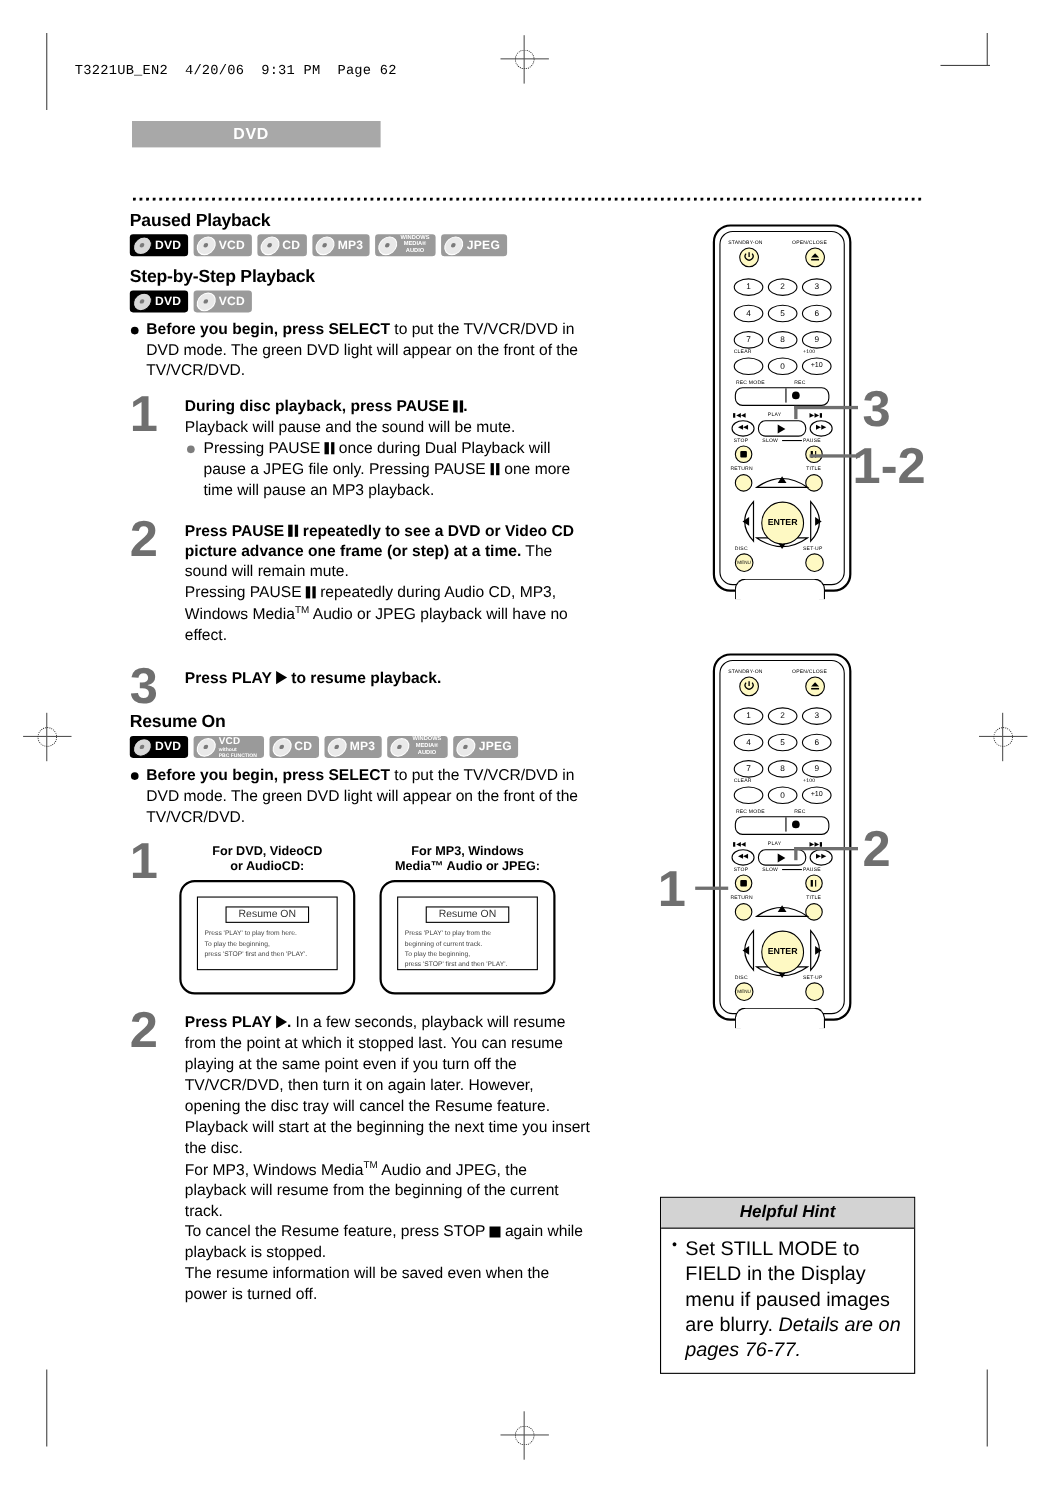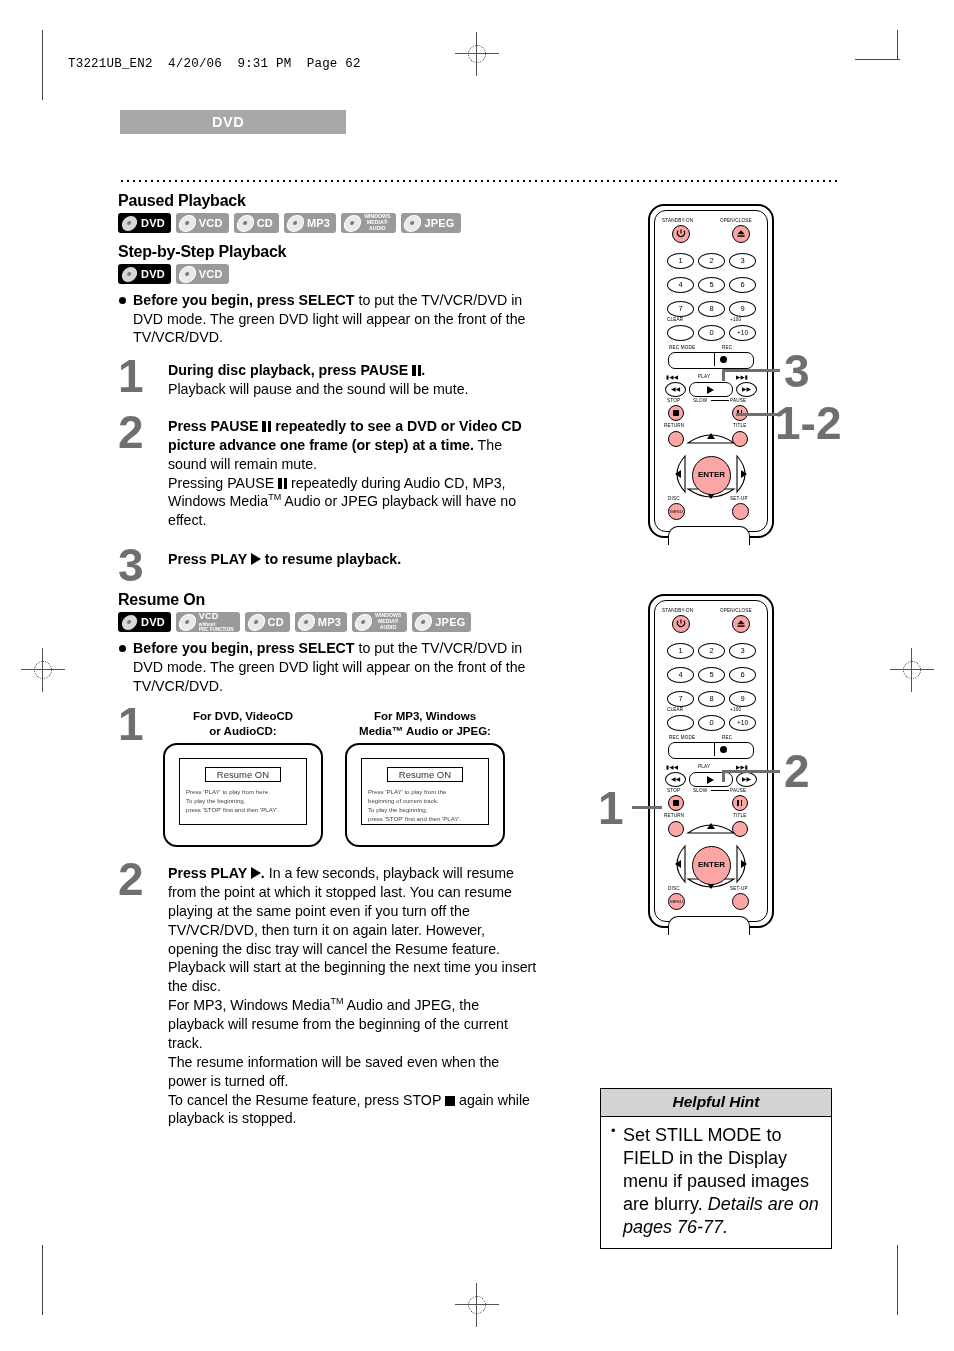--- a/index.html
+++ b/index.html
@@ -172,21 +172,21 @@
     content:""; position:absolute; left:4px; top:4px; right:4px; bottom:4px;
     border:1.2px solid #000; border-radius:12px;
   }
   .rlbl { position:absolute; font-size:4.6px; letter-spacing:0.2px; color:#000;
           font-family:"Liberation Sans", sans-serif; white-space:nowrap; text-align:center; }
   .rnum { position:absolute; width:25px; height:14px; border:1.1px solid #000;
           border-radius:50%; background:#fff; font-size:7.5px; text-align:center;
           line-height:13px; color:#000; }
   .rpill { position:absolute; border:1.1px solid #000; border-radius:7px; background:#fff; }
   .rdot { position:absolute; border-radius:50%; background:#000; }
-  .rcirc { position:absolute; border:1.1px solid #000; border-radius:50%; background:#fca5a5; }
+  .rcirc { position:absolute; border:1.1px solid #000; border-radius:50%; background:#fef9c3; }
   .tri { position:absolute; width:0; height:0; }
   .recmodebar { position:absolute; left:18px; top:146px; width:84px; height:15px;
                 border:1.1px solid #000; border-radius:7px; }
   .recmodebar .divv { position:absolute; left:45px; top:0; width:1.1px; height:13px; background:#000; }
 
   
   .callout { position:absolute; font-size:46px; font-weight:bold; color:#6f6f6f;
              line-height:1; font-family:"Liberation Sans", sans-serif; }
   .leader { position:absolute; background:#6f6f6f; }
 </style>
@@ -291,20 +291,21 @@
     </div>
 
     <p class="bulletp">
       <b>Before you begin, press SELECT</b><span> to put the TV/VCR/DVD in DVD mode.  The green DVD light will appear on the front of the TV/VCR/DVD.</span>
     </p>
 
     <div class="step">
       <div class="num">1</div>
       <p class="lead"><span>During disc playback, press PAUSE </span><span class="g-pause"><i></i><i></i></span><span>.</span></p>
       <p>Playback will pause and the sound will be mute.</p>
+      <p class="subbullet"><span>Pressing PAUSE </span><span class="g-pause"><i></i><i></i></span><span> once during Dual Playback will pause a JPEG file only. Pressing PAUSE </span><span class="g-pause"><i></i><i></i></span><span> one more time will pause an MP3 playback.</span></p>
     </div>
 
     <div class="step" style="margin-top:18px;">
       <div class="num">2</div>
       <p><b><span>Press PAUSE </span><span class="g-pause"><i></i><i></i></span><span> repeatedly to see a DVD or Video CD picture advance one frame (or step) at a time.</span></b><span> The sound will remain mute.</span></p>
       <p><span>Pressing PAUSE </span><span class="g-pause"><i></i><i></i></span><span> repeatedly during Audio CD, MP3, Windows Media</span><sup style="font-size:9px">TM</sup><span> Audio or JPEG playback will have no effect.</span></p>
     </div>
 
     <div class="step" style="margin-top:20px;">
       <div class="num">3</div>
@@ -396,22 +397,22 @@
             </div>
           </div>
         </div>
       </div>
     </div>
 
     <div class="step" style="margin-top:17px;">
       <div class="num">2</div>
       <p><b><span>Press PLAY </span><span class="g-play"></span><span>.</span></b><span> In a few seconds, playback will resume from the point at which it stopped last. You can resume playing at the same point even if you turn off the TV/VCR/DVD, then turn it on again later. However, opening the disc tray will cancel the Resume feature. Playback will start at the beginning the next time you insert the disc.</span></p>
       <p><span>For MP3, Windows Media</span><sup style="font-size:9px">TM</sup><span> Audio and JPEG, the playback will resume from the beginning of the current track.</span></p>
+      <p><span>To cancel the Resume feature, press STOP </span><span class="g-stop"></span><span> again while playback is stopped.</span></p>
       <p>The resume information will be saved even when the power is turned off.</p>
-      <p><span>To cancel the Resume feature, press STOP </span><span class="g-stop"></span><span> again while playback is stopped.</span></p>
     </div>
 
   </div>
 
   <div class="remote" style="left:648px;top:204px;">
     <div class="rlbl" style="left:12px;top:12px;">STANDBY-ON</div>
     <div class="rcirc" style="left:22px;top:19px;width:16px;height:16px;">
       <svg width="16" height="16" viewBox="0 0 16 16">
           <path d="M8 3.4v4.2" stroke="#000" stroke-width="1.2" fill="none"></path>
           <path d="M5.2 4.6a3.6 3.6 0 1 0 5.6 0" stroke="#000" stroke-width="1.2" fill="none"></path>

